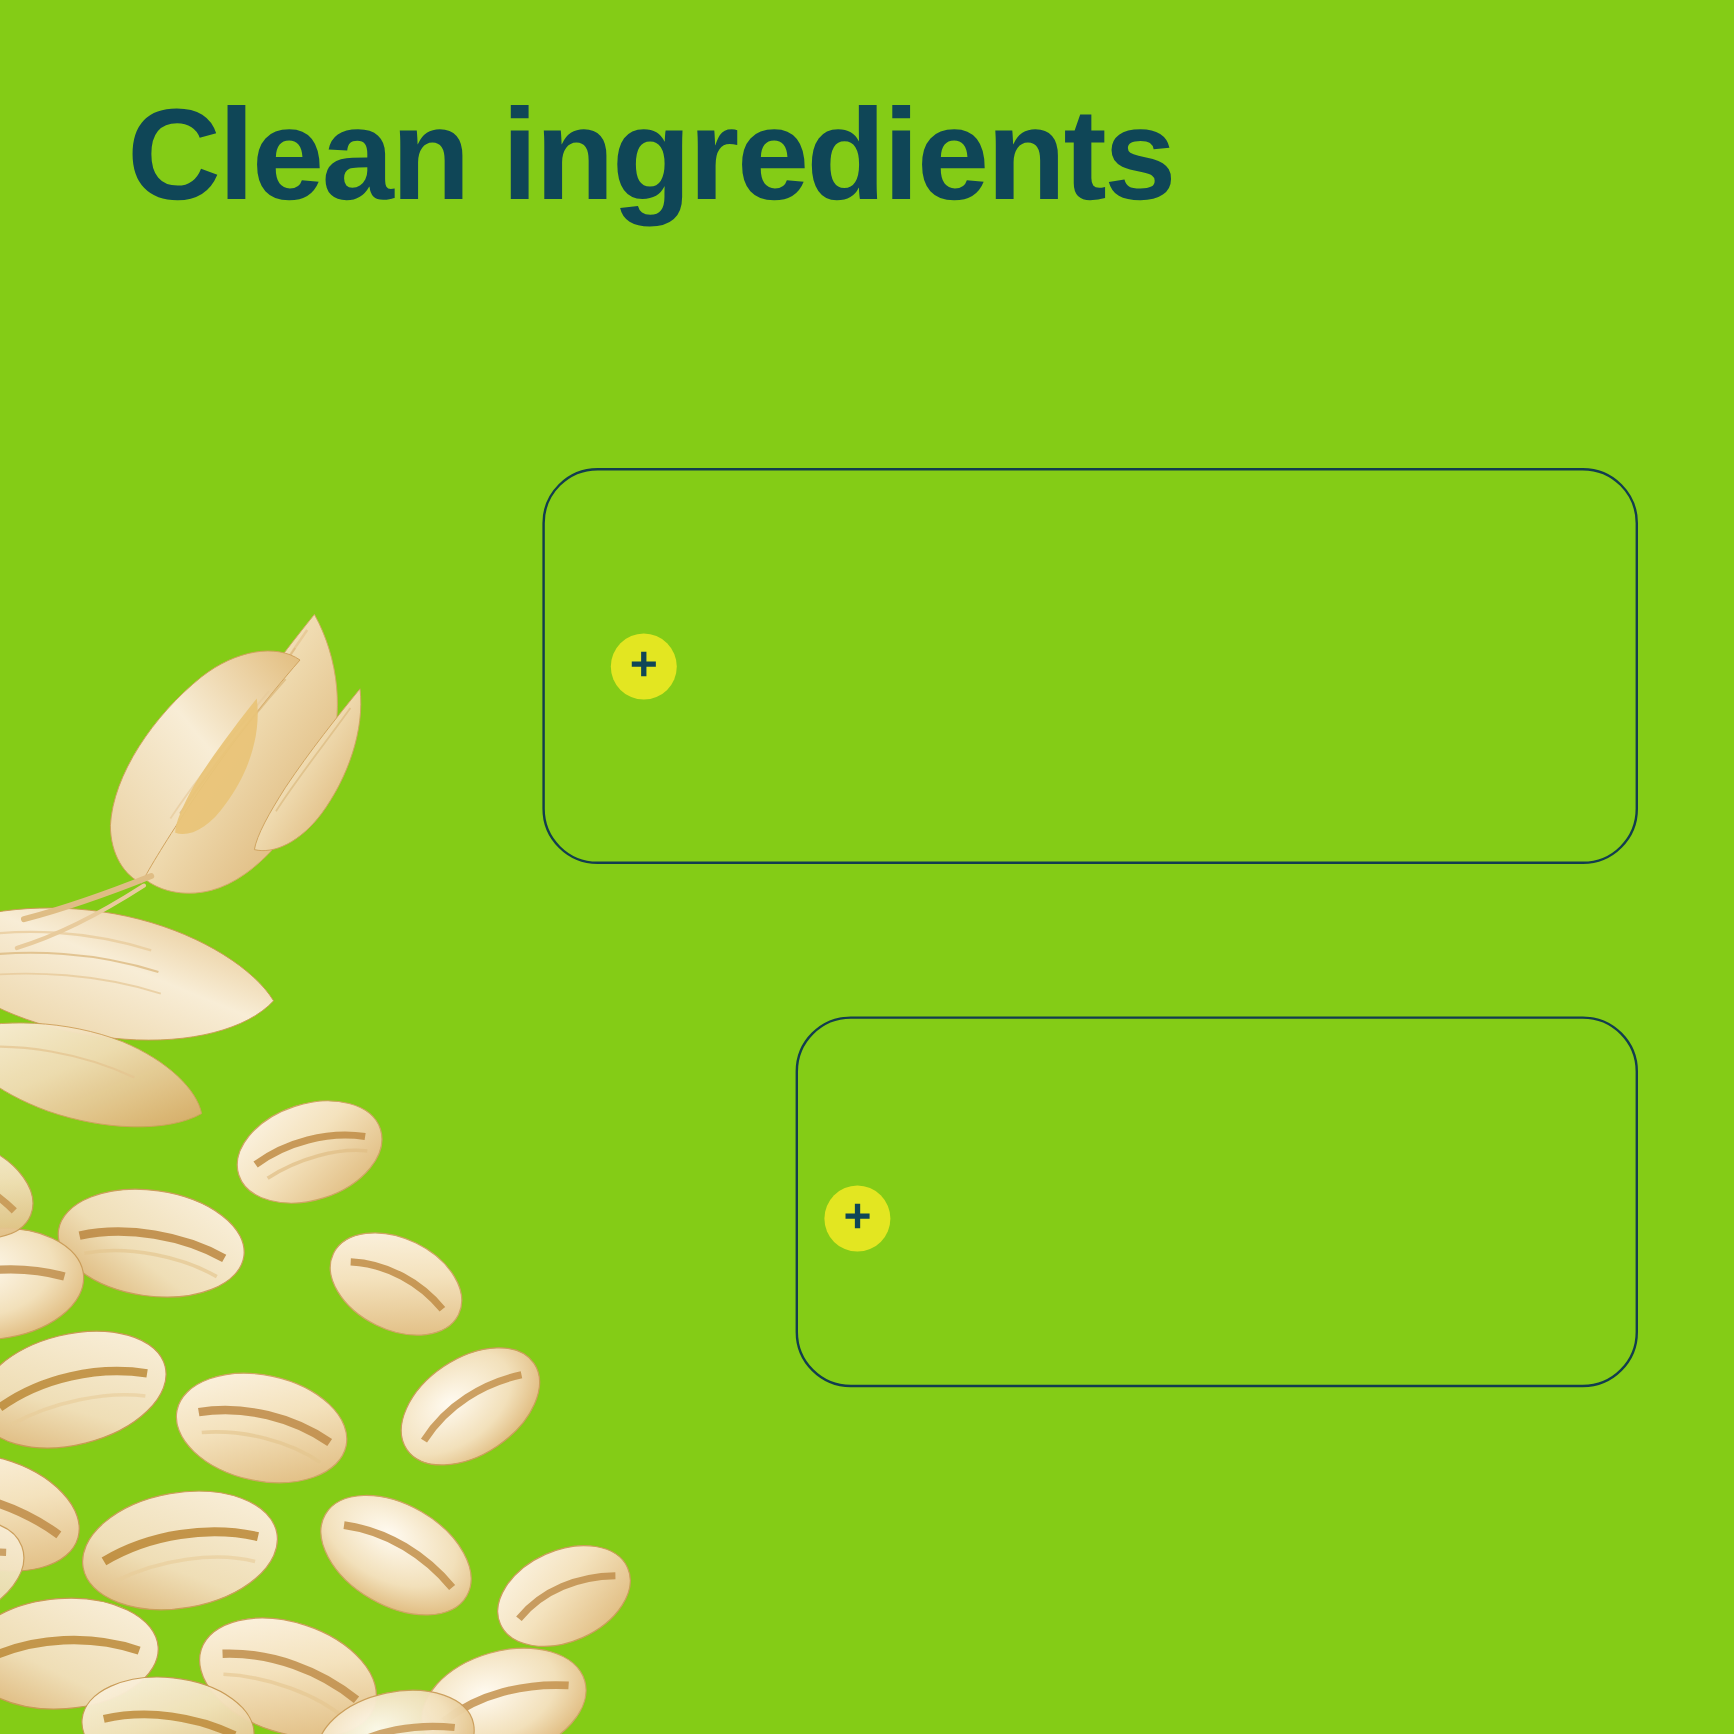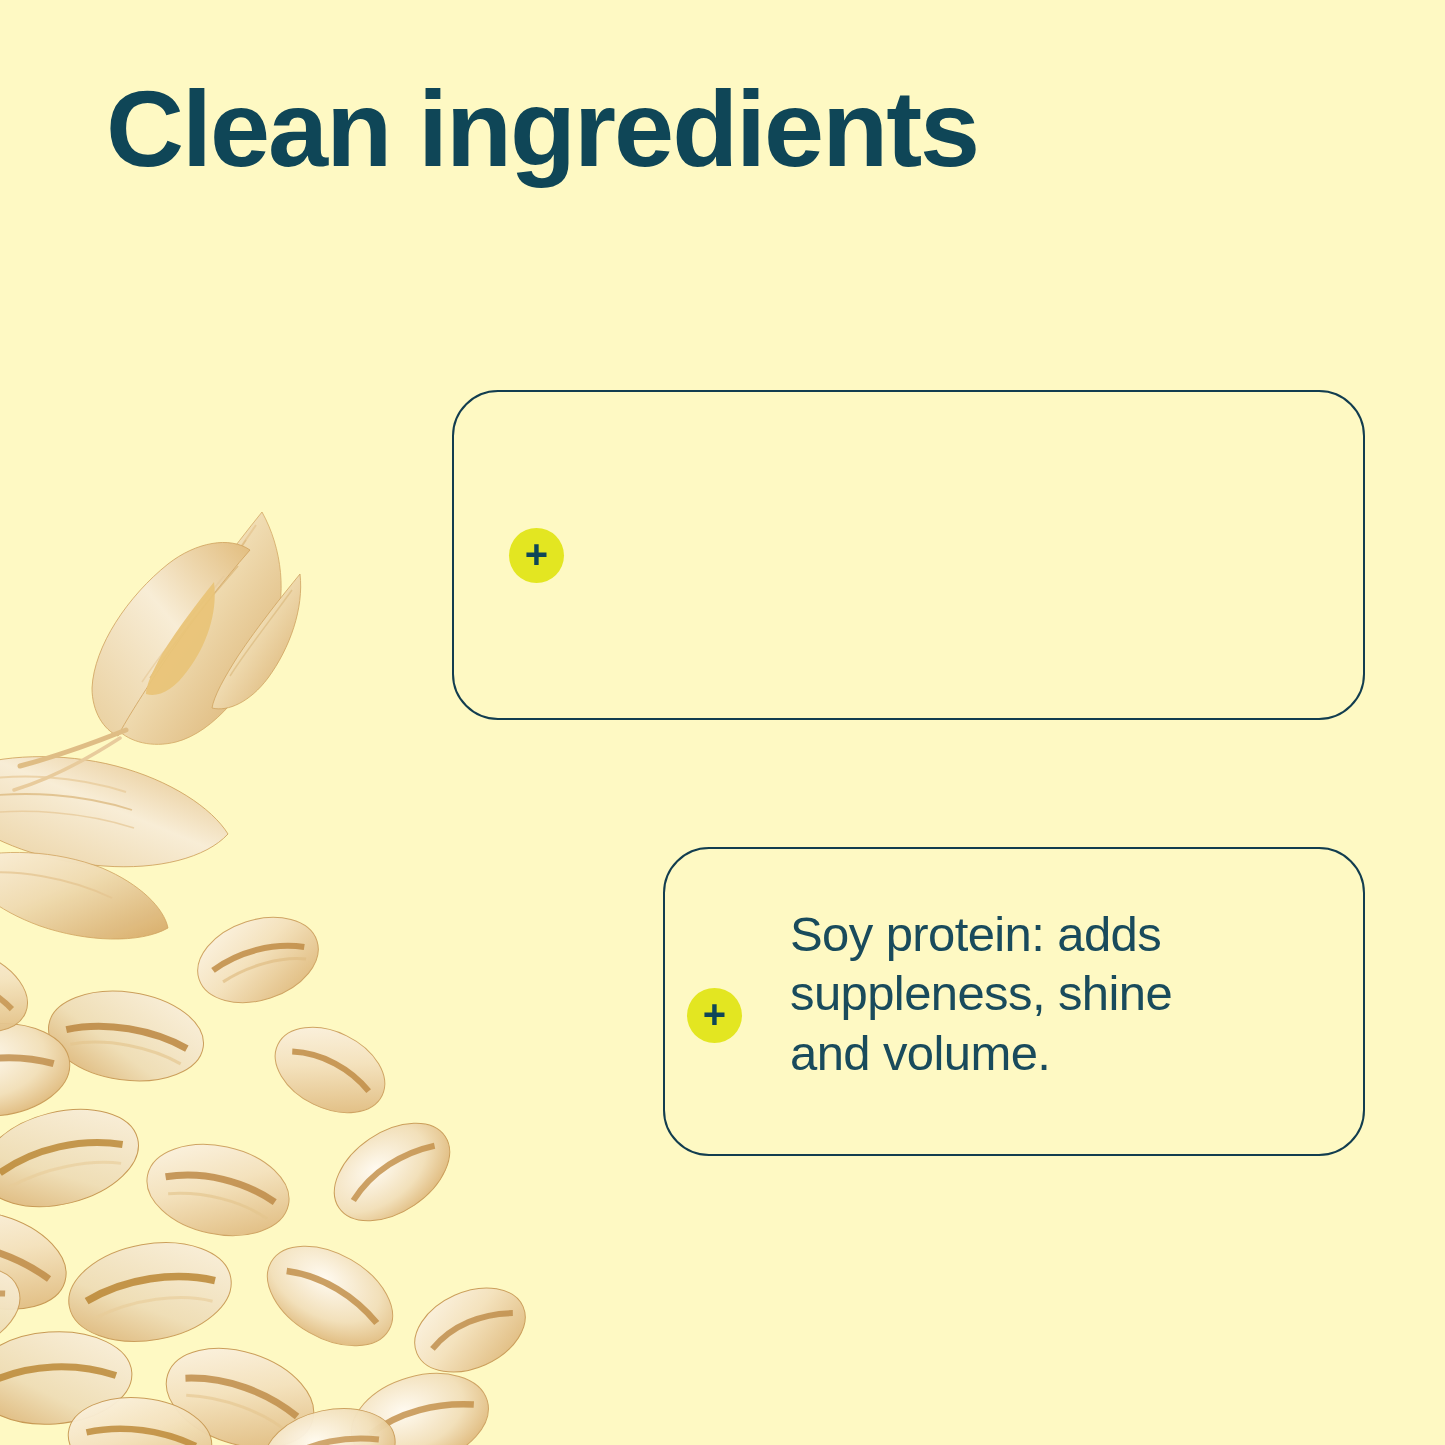--- a/index.html
+++ b/index.html
@@ -10,21 +10,21 @@
     width: 1445px;
     height: 1445px;
     overflow: hidden;
     font-family: "Liberation Sans", sans-serif;
   }
 
   #poster {
     position: relative;
     width: 1445px;
     height: 1445px;
-    background: #fef9c3;
+    background: #84cc16;
     overflow: hidden;
   }
 
   
   .page-title {
     position: absolute;
     left: 106px;
     top: 72px;
     font-size: 108px;
     line-height: 1.05;
@@ -271,18 +271,15 @@
       </g>
     </svg>
   </div>
 
   <div class="ing-card" id="card-oat">
     <div class="badge">+</div>
   </div>
 
   <div class="ing-card" id="card-soy">
     <div class="badge">+</div>
-    <div class="card-text">Soy protein: adds
-suppleness, shine
-and volume.</div>
   </div>
 
 </div>
 
 </body></html>

